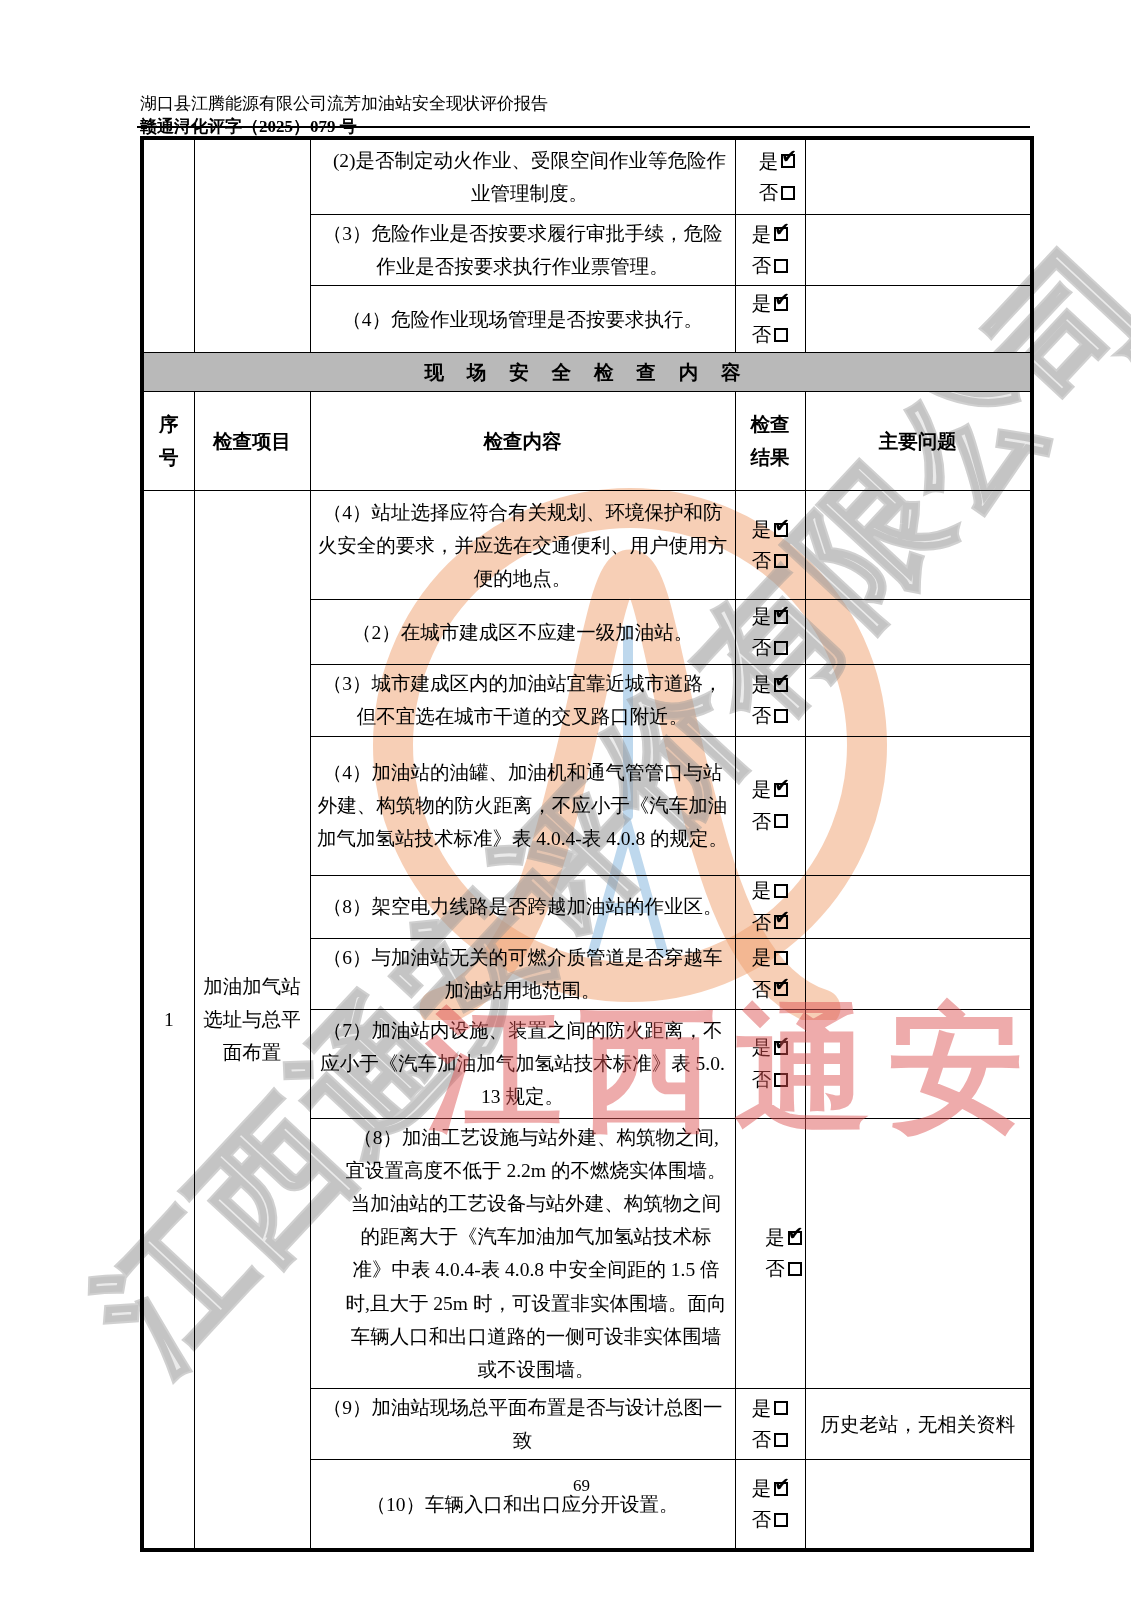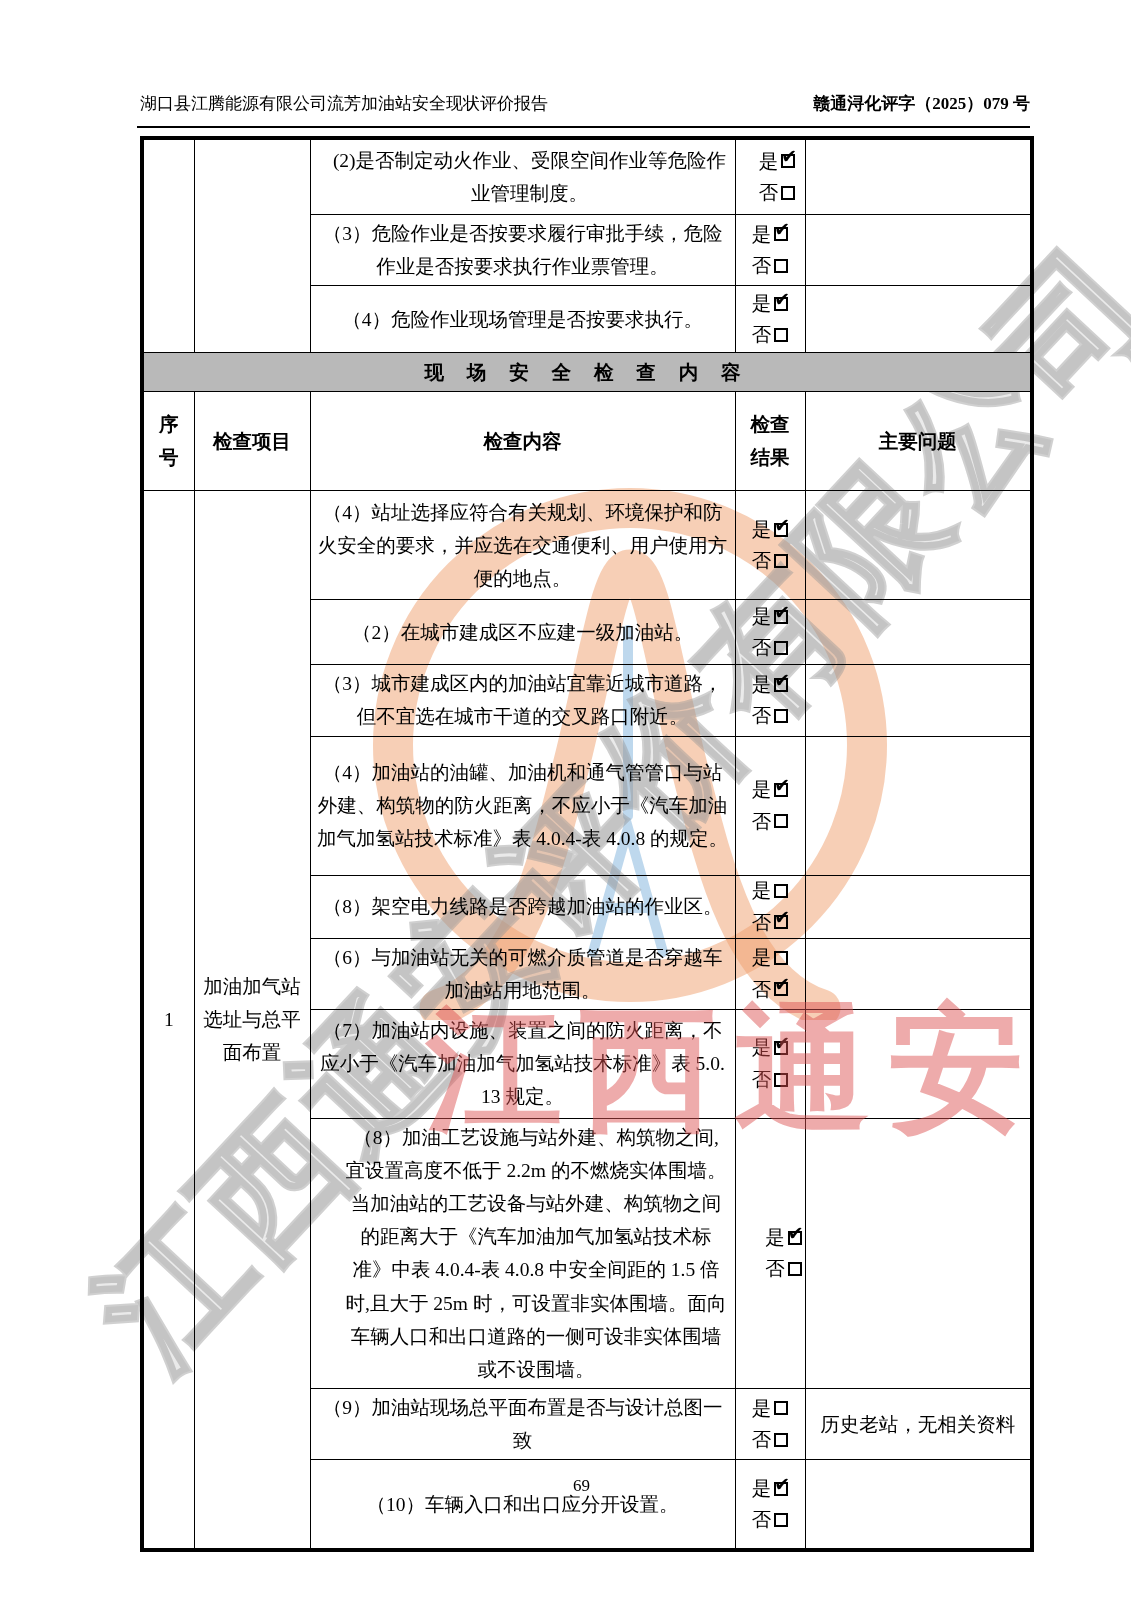--- a/index.html
+++ b/index.html
@@ -5,21 +5,21 @@
   html,body{margin:0;padding:0;background:#e8e8e8;}
   .page{
     position:relative;width:1131px;height:1600px;background:#ffffff;
     margin:0 auto;overflow:hidden;color:#000;
     font-family:"Liberation Serif","DejaVu Serif",serif;
   }
   
   .doc-header{
     position:absolute;top:92px;left:140px;width:890px;
     display:flex;justify-content:space-between;align-items:baseline;
-    font-size:17px;z-index:3;
+    font-size:17px;z-index:3;flex-direction:column;
   }
   .doc-header .right{font-weight:700;}
   .header-rule{
     position:absolute;top:126px;left:137px;width:893px;height:0;
     border-top:2.5px solid #000;z-index:3;
   }
   
   table.main{
     position:absolute;top:136px;left:140px;width:890px;
     border-collapse:collapse;table-layout:fixed;z-index:1;

